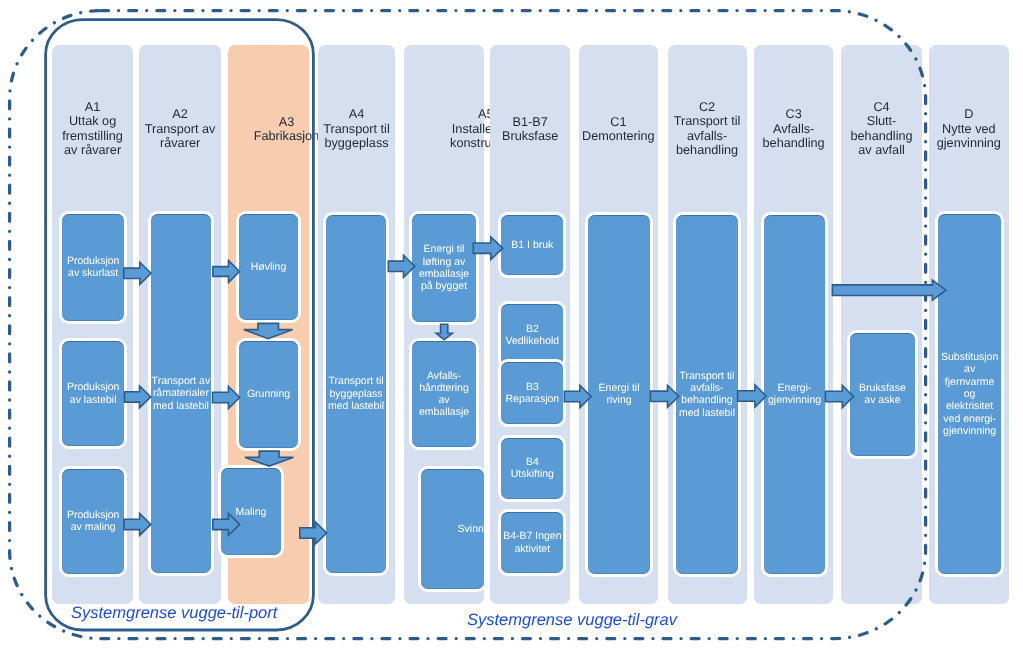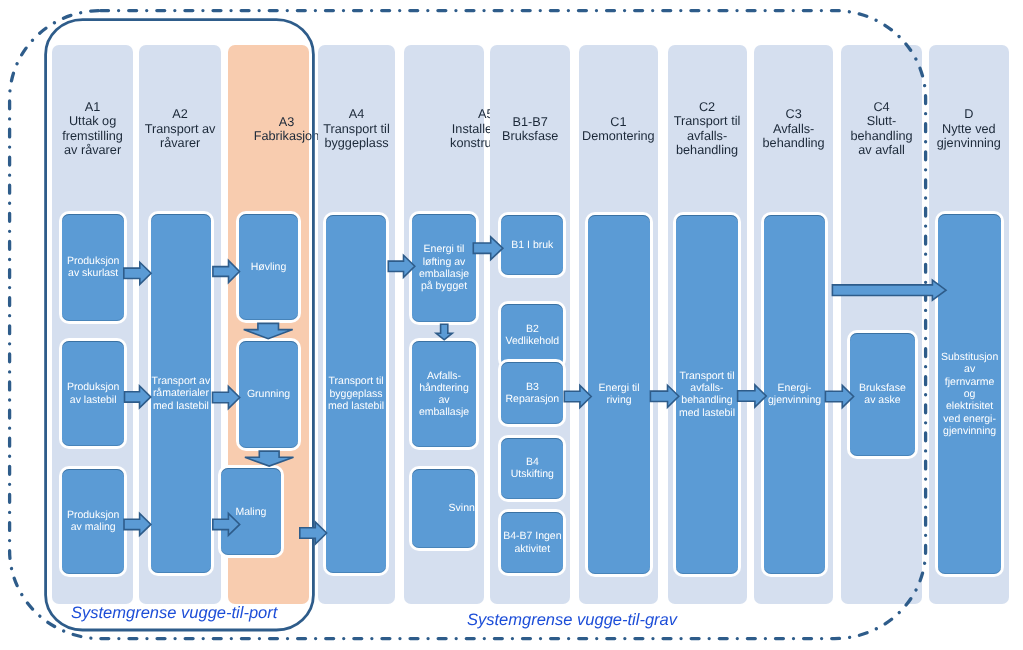--- a/index.html
+++ b/index.html
@@ -157,21 +157,21 @@
         </span>
       </div>
       <div class="node" style="left: 412.3px; top: 340.8px; width: 63.4px; height: 106.6px;">
         <span>
           <div>Avfalls-</div>
           <div>håndtering</div>
           <div>av</div>
           <div>emballasje</div>
         </span>
       </div>
-      <div class="node" style="left: 412px; top: 469px; width: 63.4px; height: 79px; padding-left: 36px;">
+      <div class="node" style="left: 421px; top: 469px; width: 63.4px; height: 120px; padding-left: 36px;">
         <span>
           <div>Svinn</div>
         </span>
       </div>
       <div class="node" style="left: 501.2px; top: 214.8px; width: 62.3px; height: 60.4px;">
         <span>
           <div>B1 I bruk</div>
         </span>
       </div>
       <div class="node" style="left: 501.2px; top: 288.3px; width: 62.3px; height: 61.7px; margin-top: 16px;">

